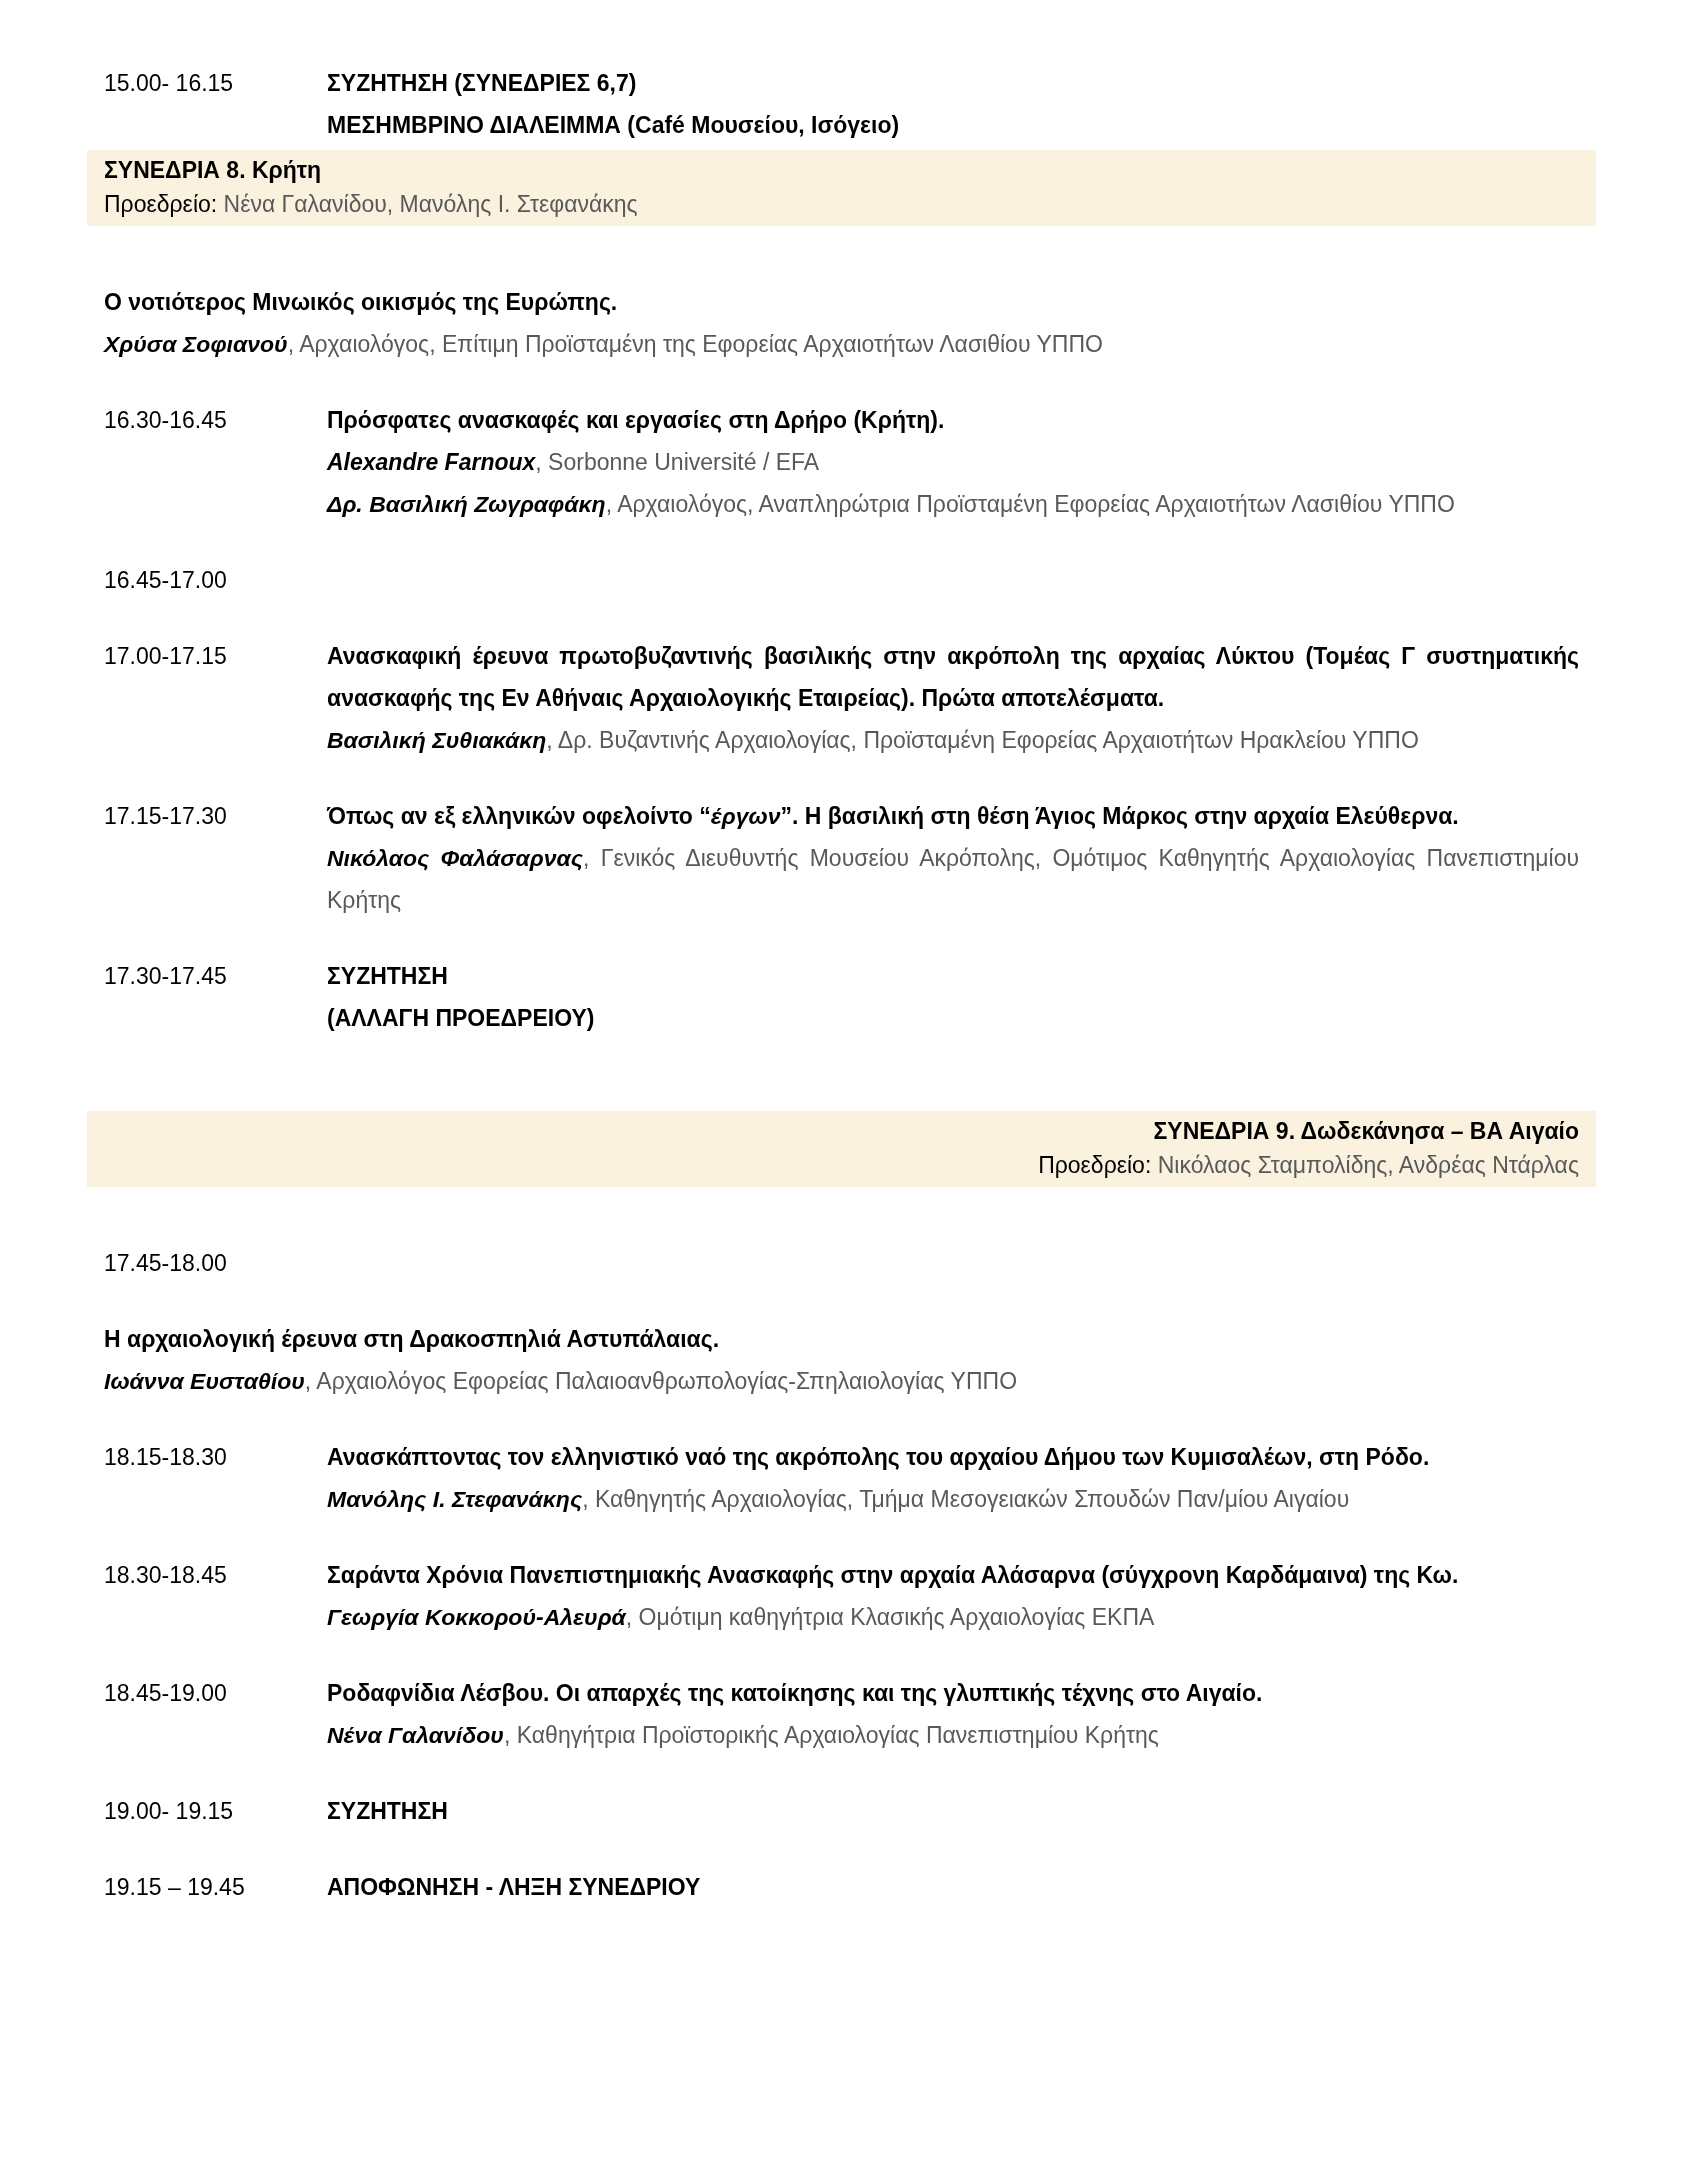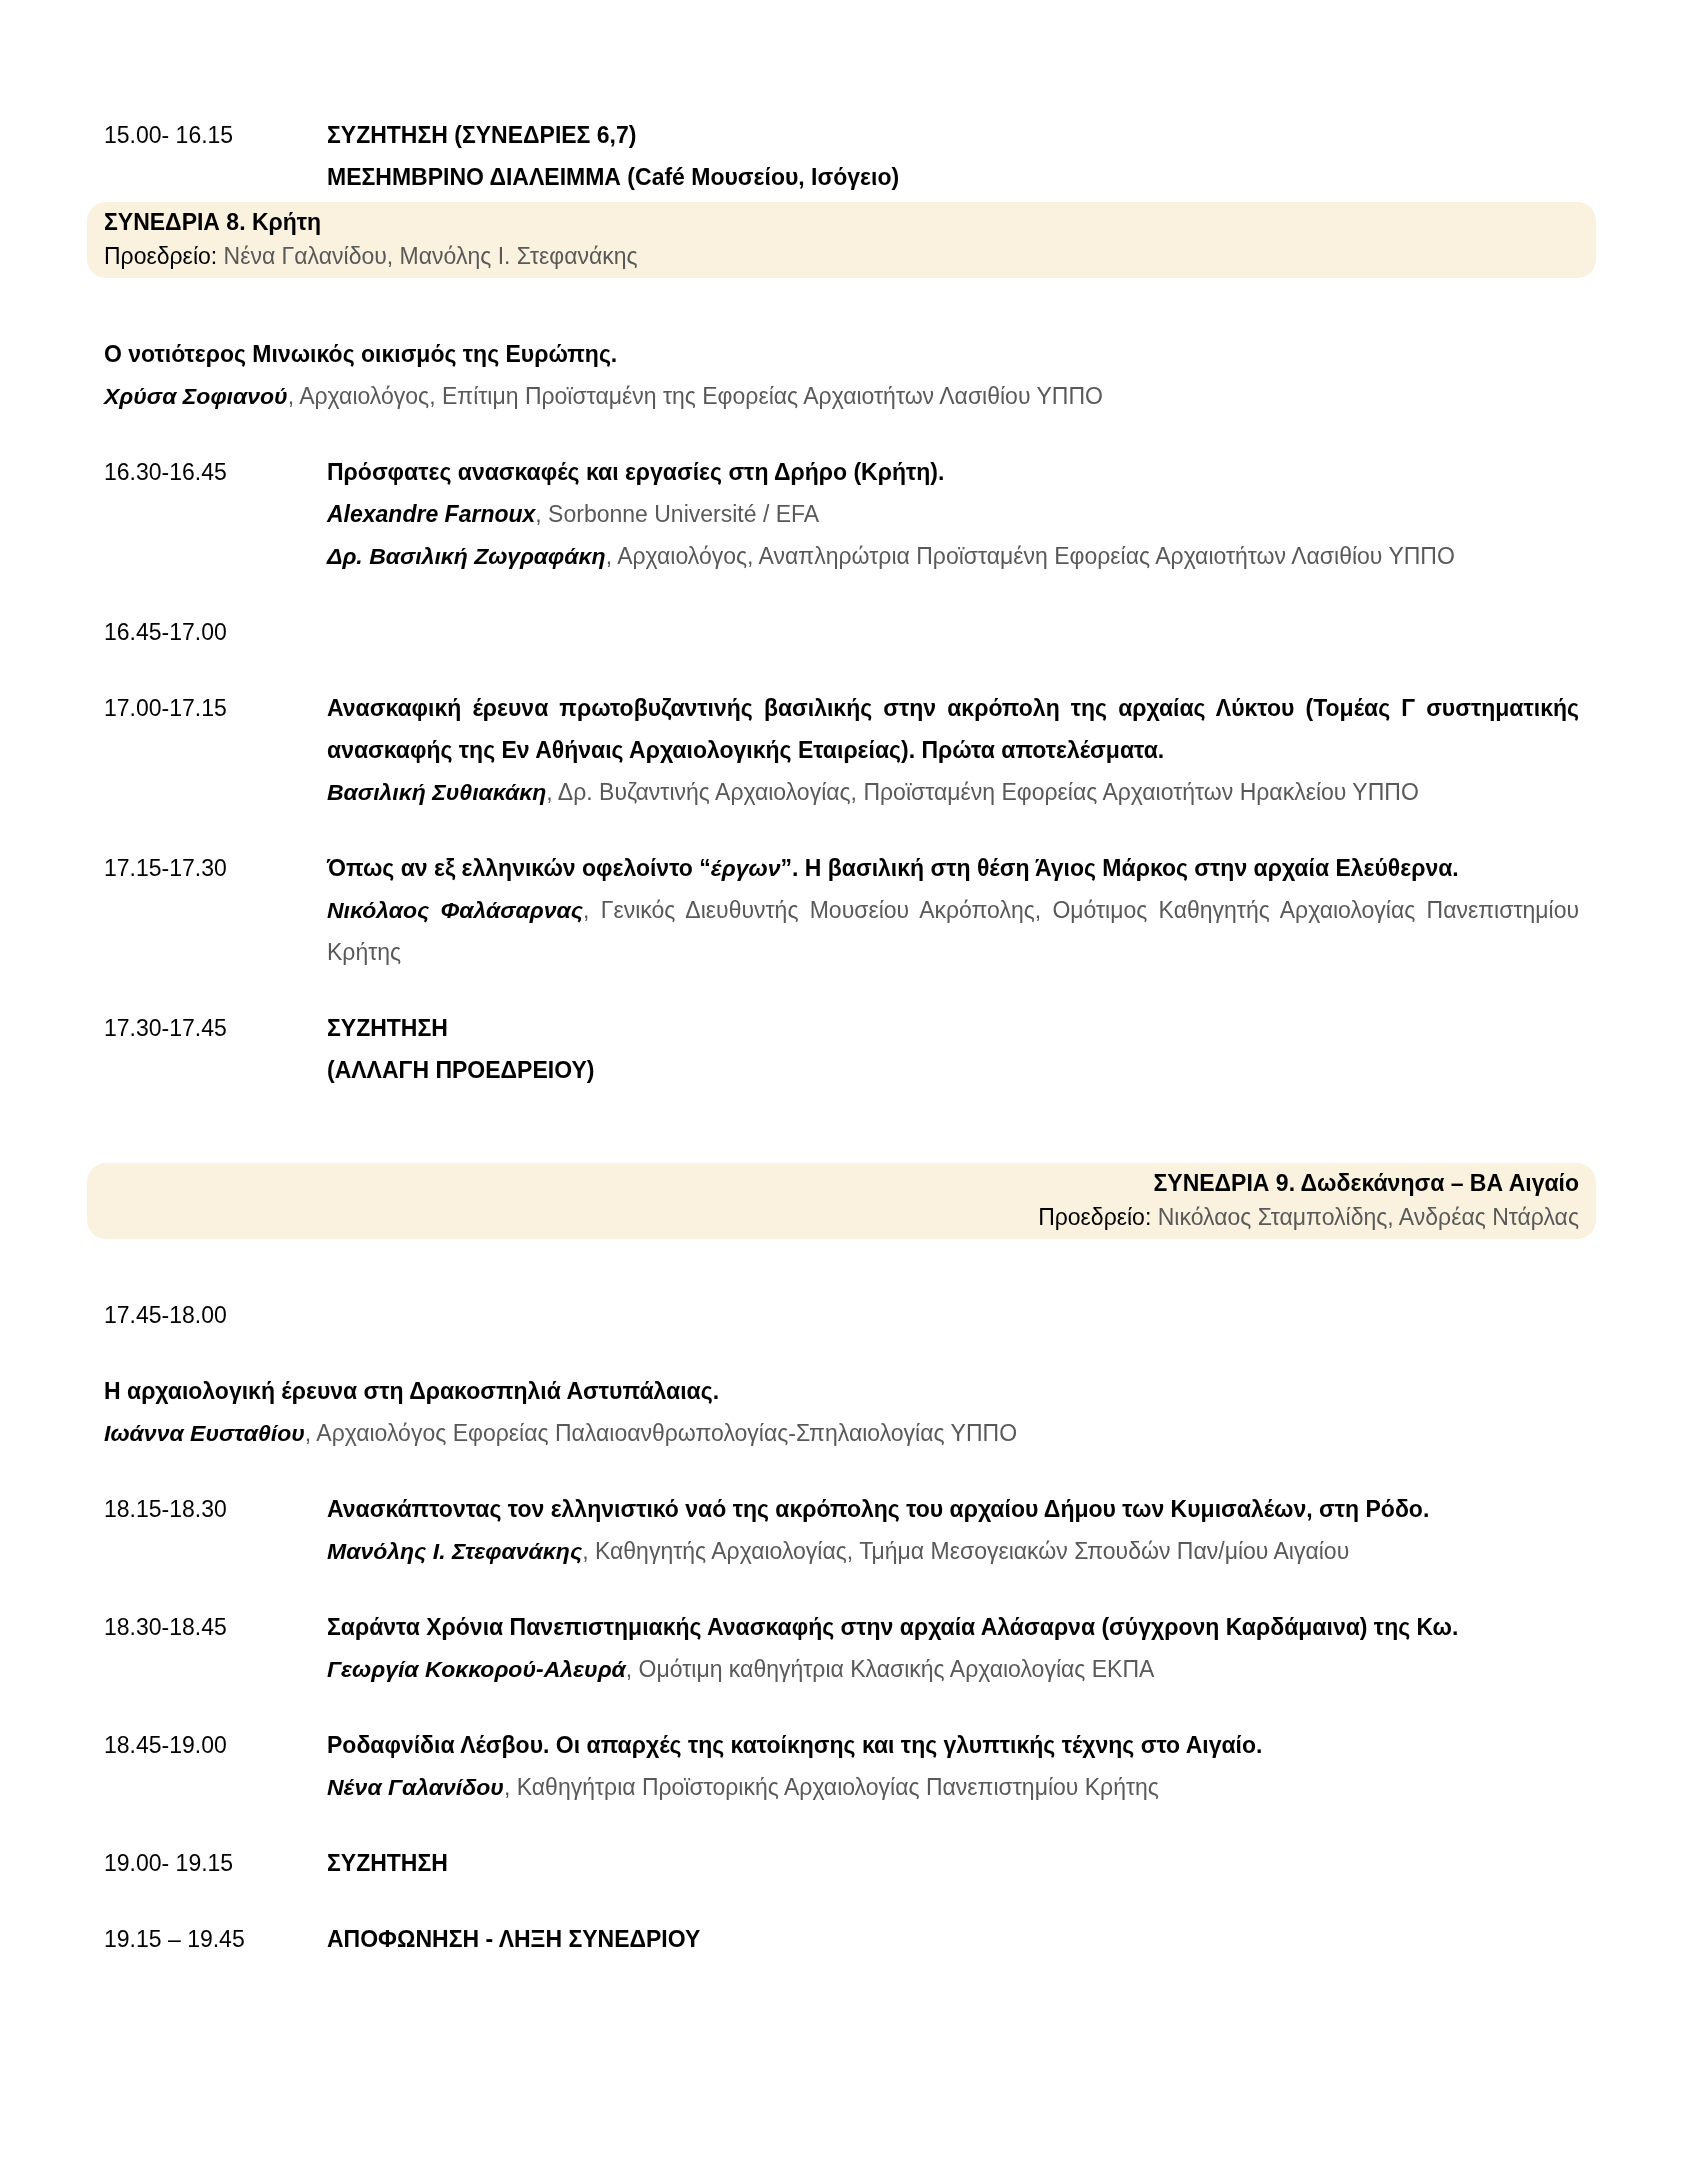--- a/index.html
+++ b/index.html
@@ -5,41 +5,40 @@
   * { margin: 0; padding: 0; box-sizing: border-box; }
   html, body { background: #ffffff; }
   body {
     width: 1683px;
     height: 2178px;
     font-family: "Liberation Sans", sans-serif;
     font-size: 23px;
     color: #000000;
     overflow: hidden;
   }
-  .page { padding: 114px 104px 0 104px; }
+  .page { padding: 62px 104px 0 104px; }
 
   .row { display: flex; margin-bottom: 34px; }
   .row.intro { margin-bottom: 2px; }
   .time { width: 223px; flex-shrink: 0; line-height: 42px; font-weight: 400; }
   .content { flex: 1; line-height: 42px; min-width: 0; }
 
   .title { font-weight: bold; color: #000; }
   .justify { text-align: justify; }
   .ital { font-style: italic; }
 
   .speaker { color: #595959; }
   .speaker .name { font-weight: bold; font-style: italic; color: #000; }
   .speaker .aff { color: #595959; }
 
   .band {
     background: #FAF2DE;
     margin: 4px -17px 55px -17px;
     padding: 3px 17px 5px 17px;
     line-height: 34px;
-    border-radius: 19px;
   }
   .band.band-gap { margin-top: 72px; text-align: right; }
   .band-title { font-weight: bold; color: #000; }
   .band-chairs .chair-label { font-weight: normal; color: #000; }
   .band-chairs .chair-names { color: #595959; }
 </style>
 </head>
 <body>
 
 <div class="page">

